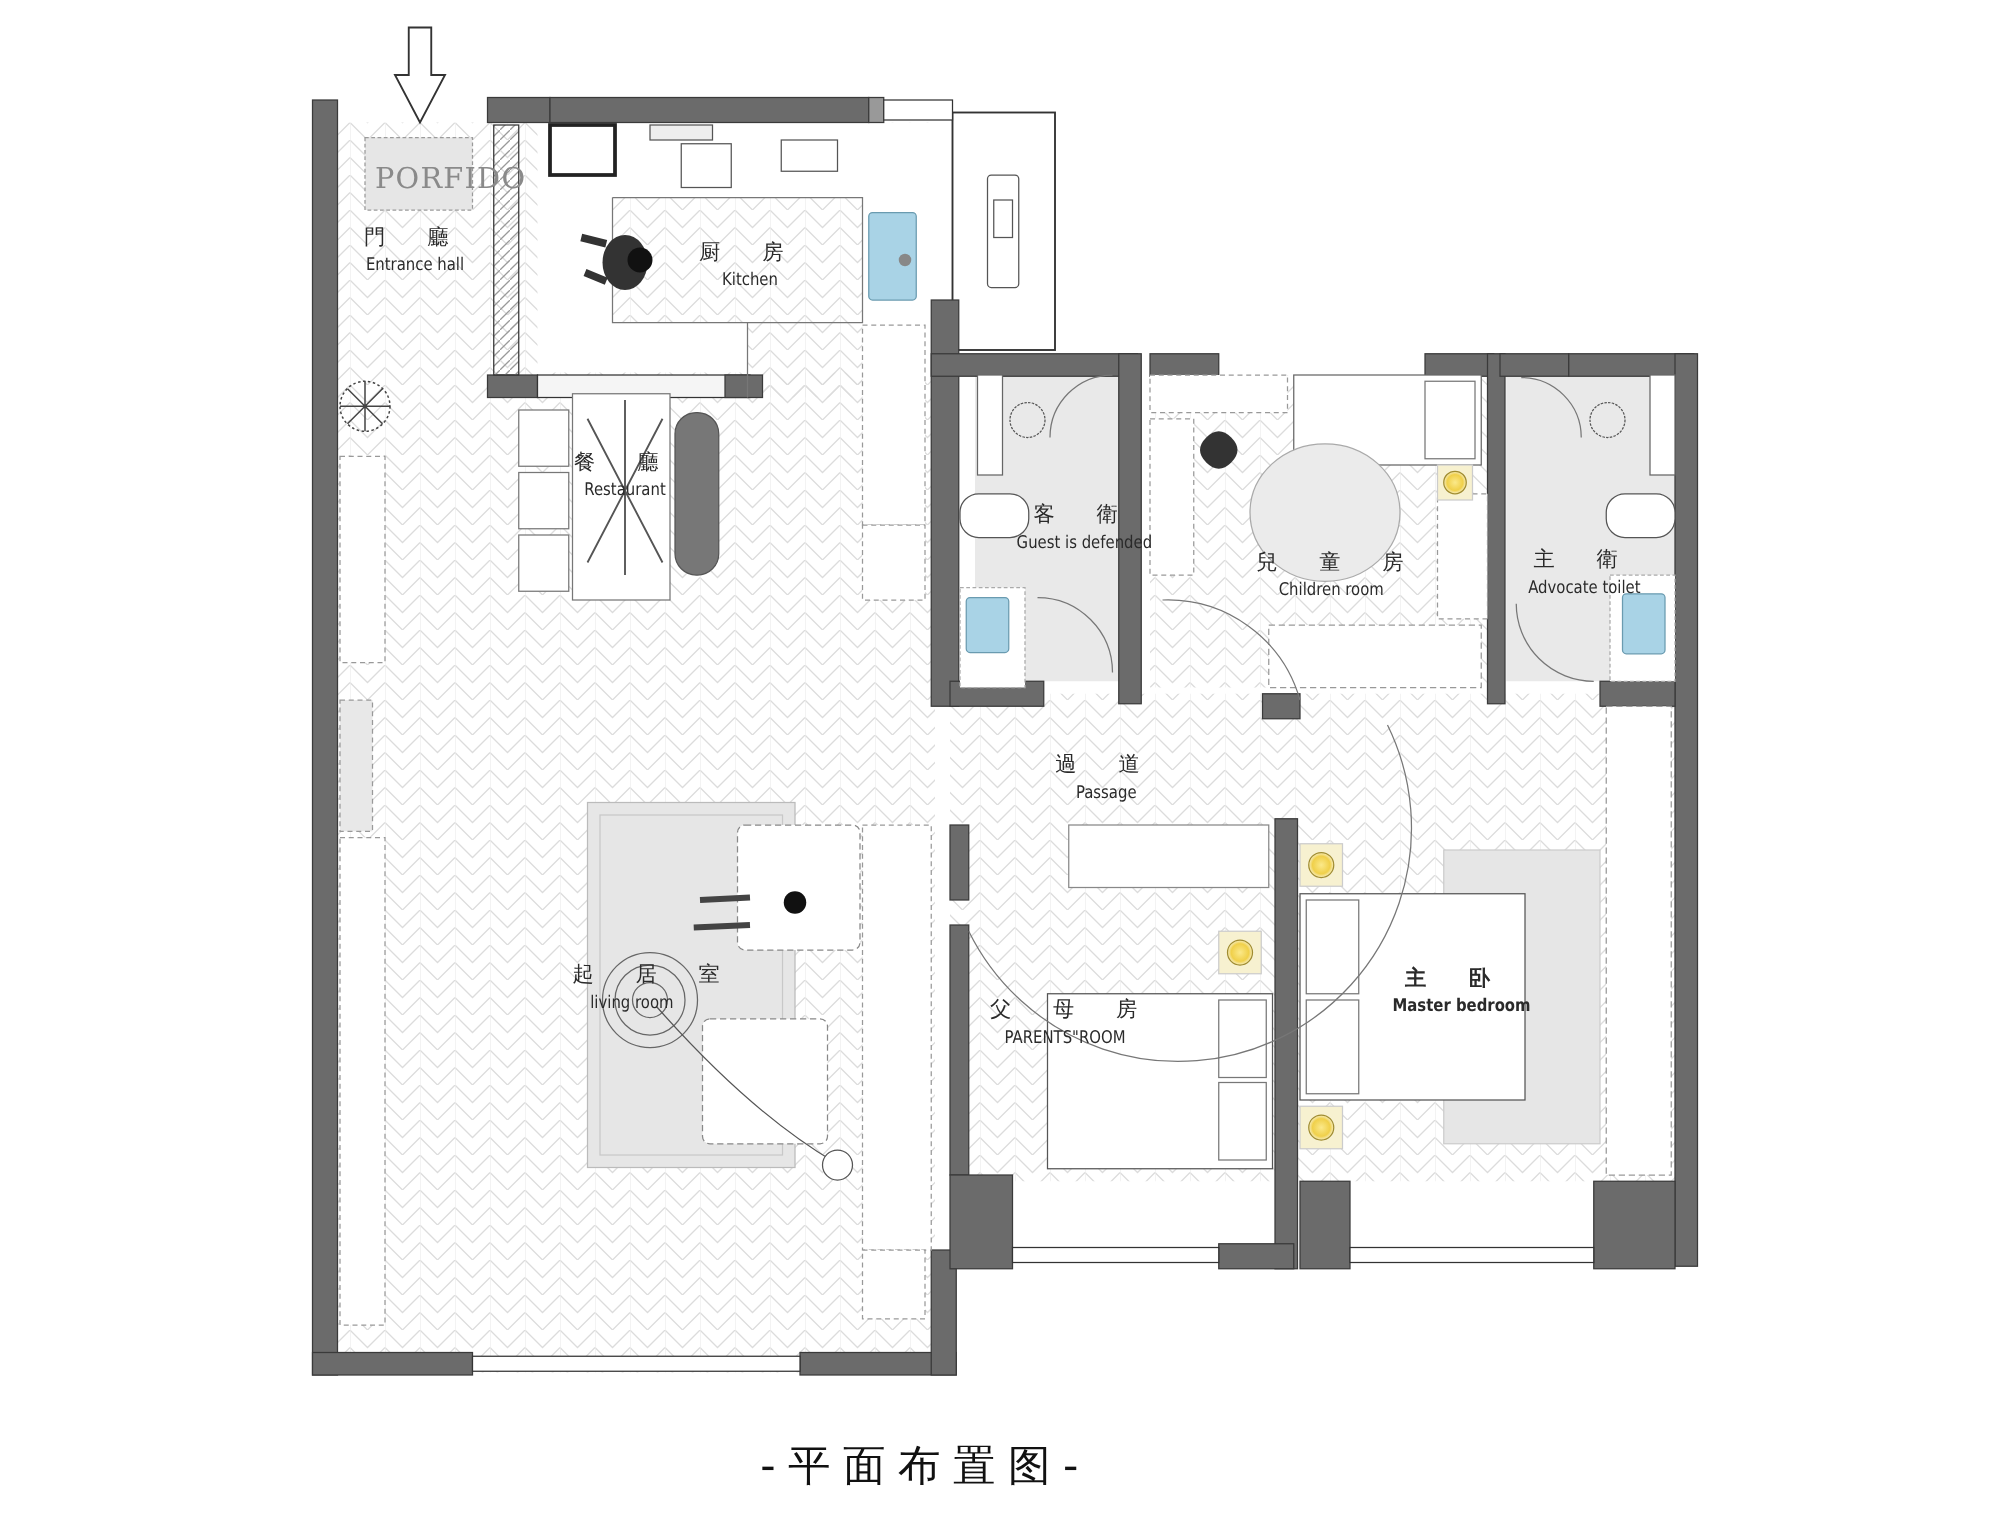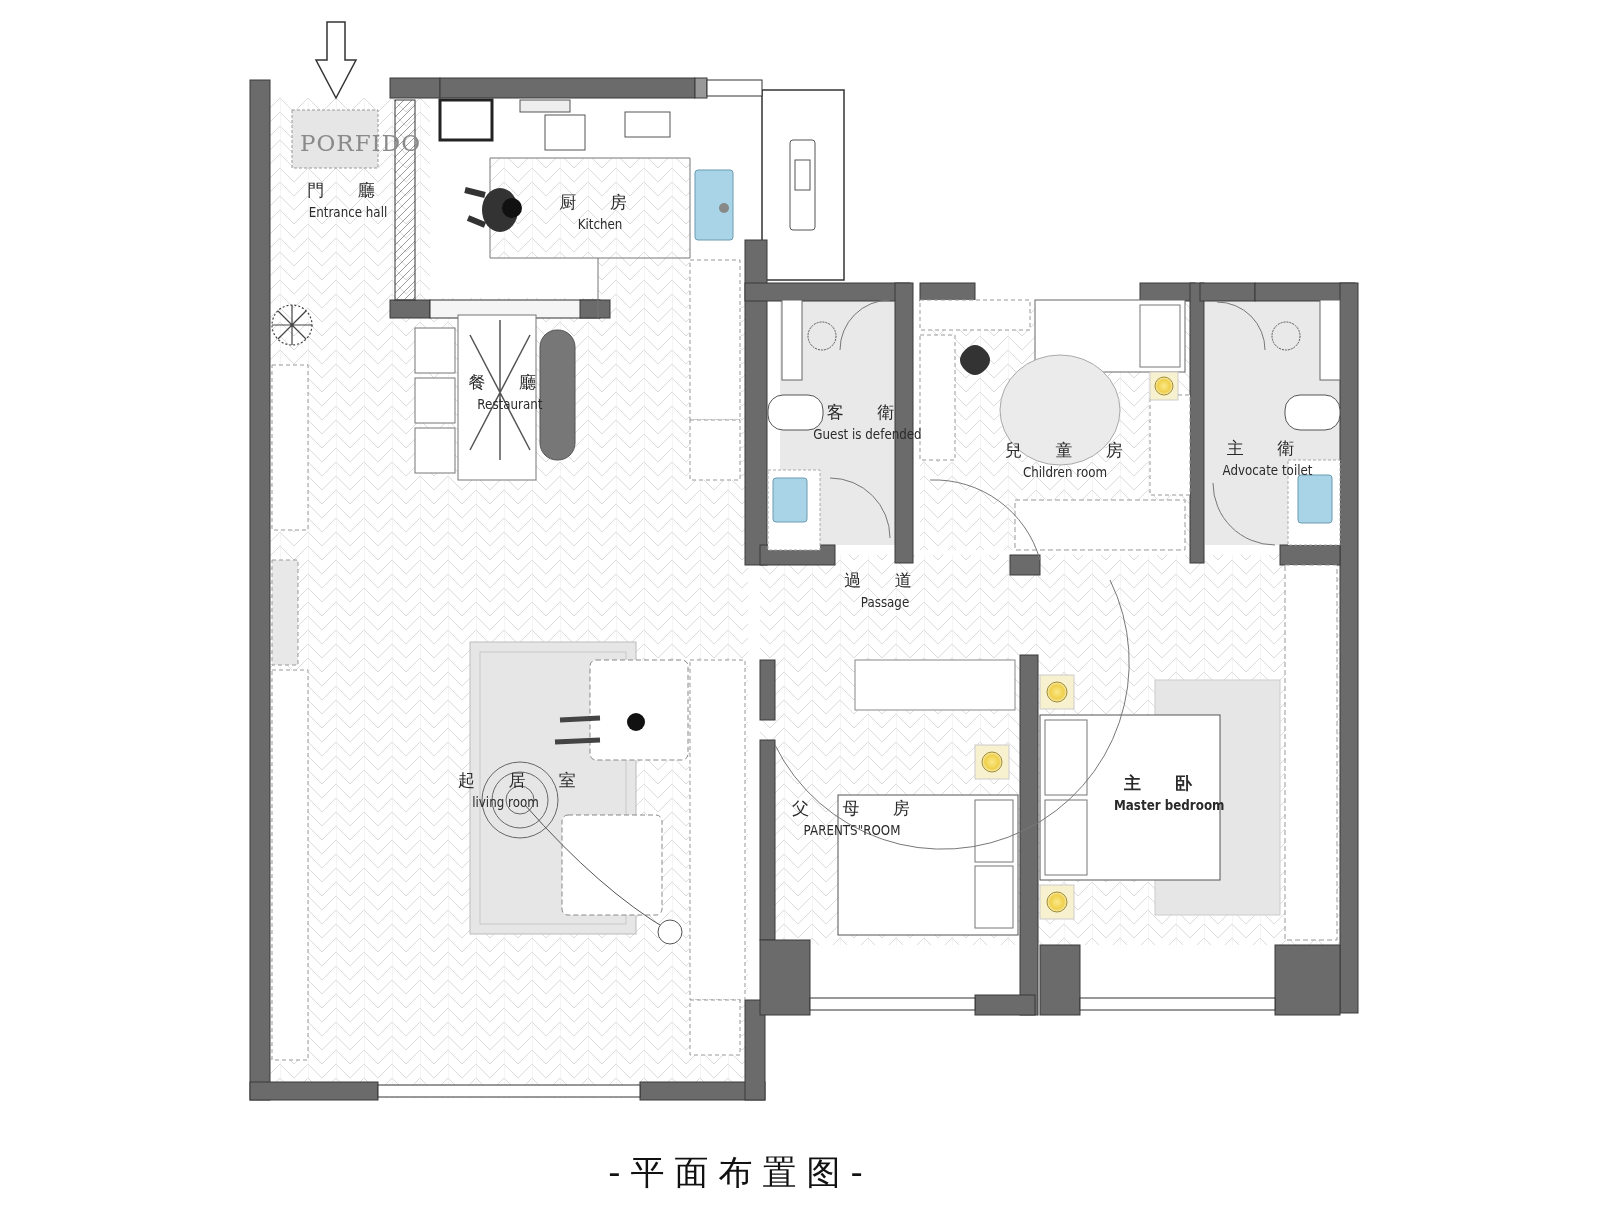--- a/index.html
+++ b/index.html
@@ -197,45 +197,45 @@
   </g>
 
   <g fill="#fff" stroke="#555">
     <rect x="790" y="140" width="25" height="90" rx="3"></rect>
     <rect x="795" y="160" width="15" height="30"></rect>
   </g>
 </svg>
 
 <div class="porfido">PORFIDO</div>
 
-<div class="label" style="left:272px; top:182px; width:120px;margin-left:16px;">
+<div class="label" style="left:272px; top:182px; width:120px;">
   <span class="cn">門 廳</span>
   <span class="en">Entrance hall</span>
 </div>
 <div class="label" style="left:555px; top:194px; width:90px;">
   <span class="cn">厨 房</span>
   <span class="en">Kitchen</span>
 </div>
-<div class="label" style="left:450px; top:374px; width:100px;text-align:right;">
+<div class="label" style="left:450px; top:362px; width:100px;">
   <span class="cn">餐 廳</span>
   <span class="en">Restaurant</span>
 </div>
 <div class="label" style="left:800px; top:404px; width:135px;">
   <span class="cn">客 衛</span>
   <span class="en">Guest is defended</span>
 </div>
 <div class="label" style="left:1005px; top:410px; width:120px;margin-top:32px;">
   <span class="cn">兒 童 房</span>
   <span class="en">Children room</span>
 </div>
 <div class="label" style="left:1210px; top:402px; width:115px;margin-top:38px;">
   <span class="cn">主 衛</span>
   <span class="en">Advocate toilet</span>
 </div>
-<div class="label" style="left:840px; top:572px; width:90px;">
+<div class="label" style="left:840px; top:604px; width:90px;">
   <span class="cn">過 道</span>
   <span class="en">Passage</span>
 </div>
 <div class="label" style="left:458px; top:772px; width:95px;">
   <span class="cn">起 居 室</span>
   <span class="en">living room</span>
 </div>
 <div class="label" style="left:792px; top:800px; width:120px;">
   <span class="cn">父 母 房</span>
   <span class="en">PARENTS"ROOM</span>

